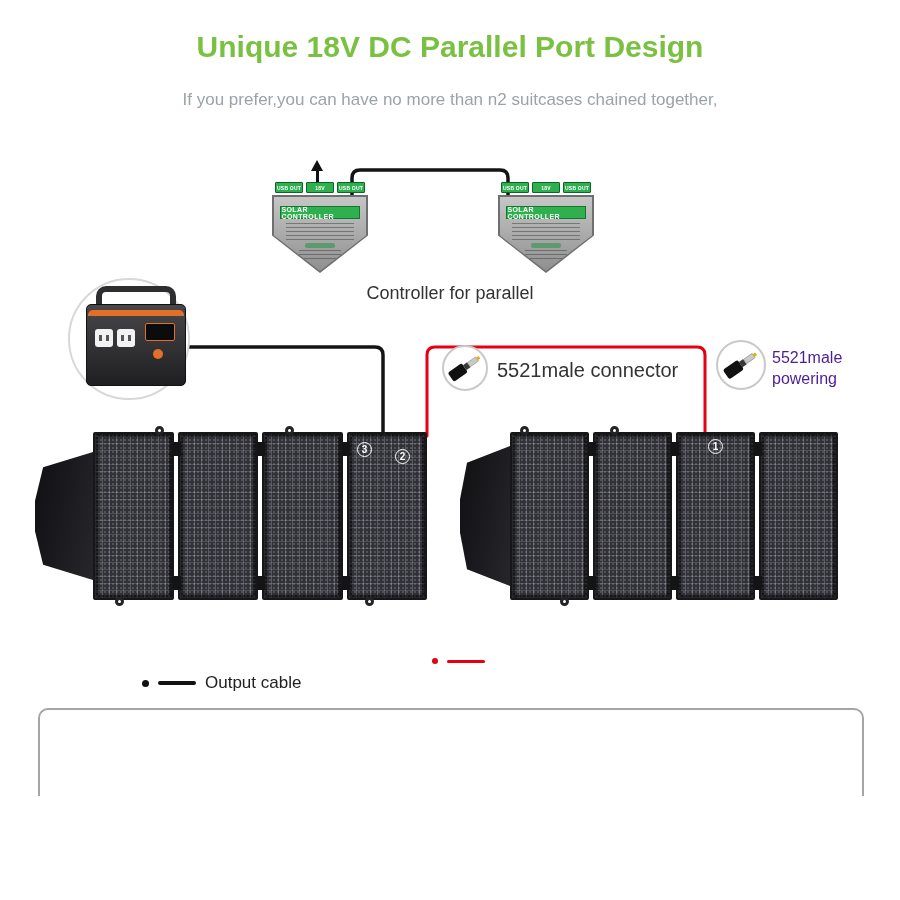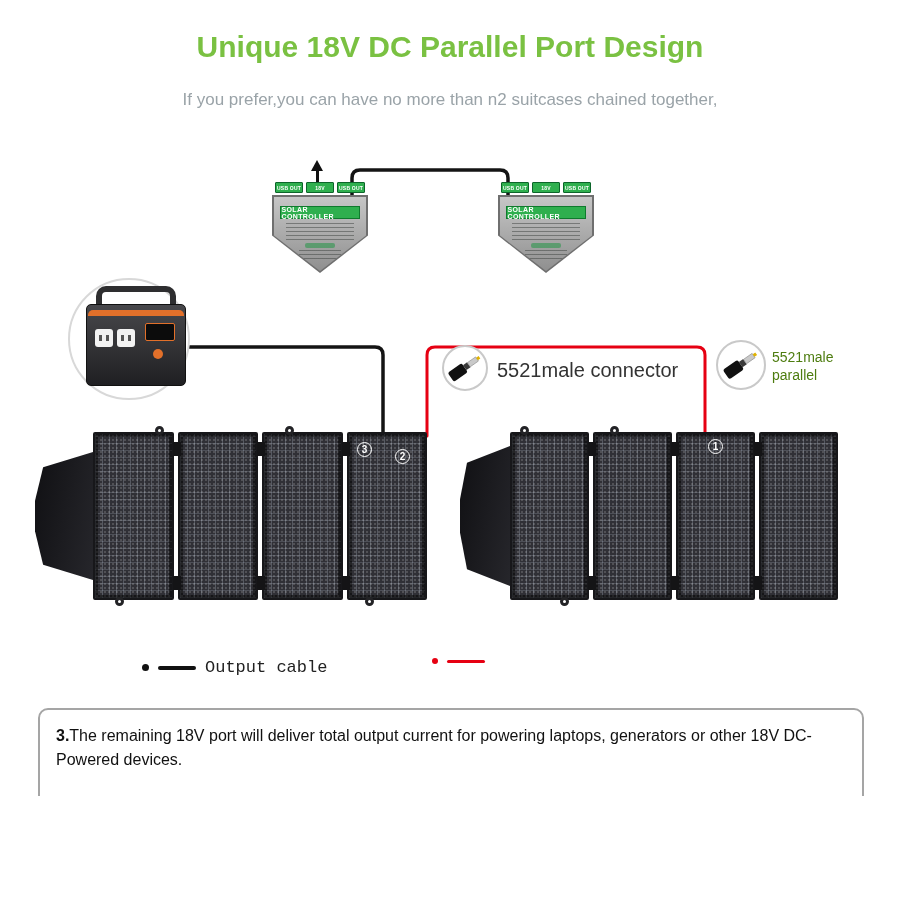--- a/index.html
+++ b/index.html
@@ -63,21 +63,21 @@
           background:#0c0c0c; border:1px solid #e2702a; border-radius:2px; }
   .station .pwr { position:absolute; left:66px; top:44px; width:10px; height:10px;
           border-radius:50%; background:#e2702a; }
 
   
   .conn-circle { position:absolute; border-radius:50%; background:#fff;
           border:2px solid #c9c9c9; display:flex; align-items:center; justify-content:center; }
   .conn-circle.c1 { left:442px; top:345px; width:46px; height:46px; }
   .conn-circle.c2 { left:716px; top:340px; width:50px; height:50px; }
   .conn-label-1 { position:absolute; left:497px; top:359px; font-size:20px; color:#333; }
-  .conn-label-2 { position:absolute; left:772px; top:348px; font-size:14px; color:#4d7c0f; line-height:1.3; }
+  .conn-label-2 { position:absolute; left:772px; top:348px; font-size:16px; color:#4c1d95; line-height:1.3; }
 
   
   .suitcase { position:absolute; height:168px; }
   .suitcase.s-left { left:35px; top:432px; width:392px; }
   .suitcase.s-right { left:460px; top:432px; width:378px; }
   .flap { position:absolute; background:linear-gradient(100deg,#101013,#26262b); }
   .s-left .flap { left:0; top:20px; width:58px; height:128px;
           clip-path:polygon(100% 0,100% 100%,14% 88%,0 62%,0 38%,14% 12%); }
   .s-right .flap { left:0; top:14px; width:50px; height:140px;
           clip-path:polygon(100% 0,100% 100%,14% 88%,0 62%,0 38%,14% 12%); }
@@ -99,21 +99,21 @@
           width:8px; height:14px; background:#141416; }
   .loop { position:absolute; width:9px; height:9px; border:3px solid #232326;
           border-radius:50%; background:#fff; }
   .badge { position:absolute; width:15px; height:15px; border:1.5px solid #fff;
           border-radius:50%; color:#fff; font-size:10px; font-weight:700;
           display:flex; align-items:center; justify-content:center; z-index:3; }
 
   
   .legend-item { position:absolute; display:flex; align-items:center; gap:9px;
           font-size:17px; color:#222; }
-  .legend-item.lg-black { left:142px; top:658px;font-family:Liberation Mono, monospace; }
+  .legend-item.lg-black { left:142px; top:673px; }
   .legend-item.lg-red { left:432px; top:658px; }
   .dot { width:7px; height:7px; border-radius:50%; background:#111; }
   .dot.r { background:#e60012; width:6px; height:6px; }
   .swatch { width:38px; height:4px; background:#111; border-radius:2px; }
   .swatch.r { background:#e60012; height:3px; }
 
   
   .steps-box { position:absolute; left:38px; top:708px; width:826px; min-height:160px;
           border:2px solid #a5a5a5; border-radius:10px; padding:12px 16px 14px; }
   .steps-heading { font-size:17px; font-weight:700; color:#111; margin-bottom:5px; }
@@ -166,20 +166,21 @@
     <div class="shield-outer">
       <div class="shield-inner">
         <div class="banner">SOLAR CONTROLLER</div>
         <div class="fineprint"></div>
         <div class="greenmark"></div>
         <div class="fineprint narrow"></div>
       </div>
     </div>
   </div>
 
+  <div class="controller-caption">Controller for parallel</div>
 
   <div class="station-circle"></div>
   <div class="station">
     <div class="handle"></div>
     <div class="body">
       <div class="accent"></div>
       <div class="outlet" style="left:8px; top:24px;">
           <i class="sl"></i>
           <i class="sr"></i>
         </div>
@@ -209,21 +210,21 @@
       <g transform="rotate(-35 20 20)">
         <rect x="3" y="14" width="17" height="11" rx="2" fill="#111"></rect>
         <rect x="20" y="16.5" width="5" height="6" fill="#3a3a3a"></rect>
         <rect x="25" y="17" width="10" height="5" fill="#c9c9c9" stroke="#8a8a8a" stroke-width="0.6"></rect>
         <rect x="35" y="18" width="3" height="3" fill="#e0b200"></rect>
       </g>
     </svg>
   </div>
   <div class="conn-label-2">
     <div>5521male</div>
-    <div>parallel</div>
+    <div>powering</div>
   </div>
 
   <div class="suitcase s-left">
     <div class="flap"></div>
     <div class="panels">
       <div class="panel"></div>
       <div class="panel"></div>
       <div class="panel"></div>
       <div class="panel"></div>
     </div>
@@ -253,18 +254,15 @@
     <span class="dot"></span>
     <span class="swatch"></span>
     <span>Output cable</span>
   </div>
   <div class="legend-item lg-red">
     <span class="dot r"></span>
     <span class="swatch r"></span>
   </div>
 
   <div class="steps-box">
-    <div class="step">
-      <b>3.</b><span>The remaining 18V port will deliver total output current for powering laptops, generators or other 18V DC-Powered devices.</span>
-    </div>
   </div>
 
 </div>
 
 </body></html>

